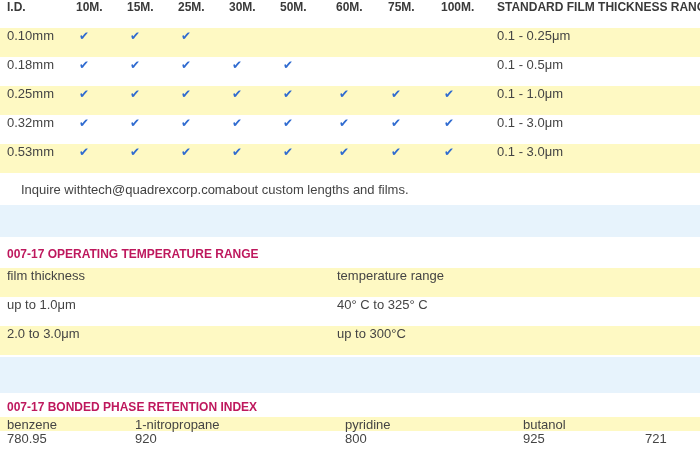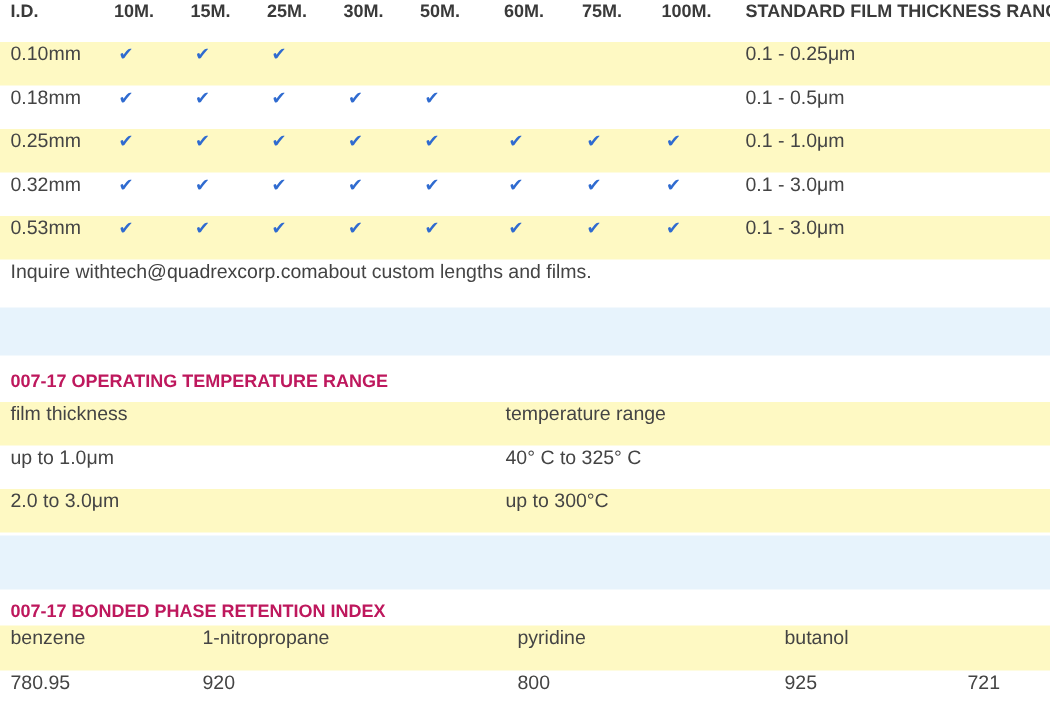--- a/index.html
+++ b/index.html
@@ -6,40 +6,40 @@
   body{
     width:700px;height:471px;overflow:hidden;background:#ffffff;
     font-family:"Liberation Sans","DejaVu Sans",sans-serif;
     color:#444444;font-size:13px;
   }
   .row{display:flex;align-items:flex-start;}
   .gray{background:#fef9c3;}
   .band{background:#e7f3fc;}
   .cell{padding-left:7px;box-sizing:border-box;flex-shrink:0;white-space:nowrap;overflow:hidden;}
   .hdr{font-weight:bold;font-size:12px;color:#3a3a3a;}
-  .h28{height:28px}.h29{height:29px}.h30{height:30px}.h24{height:40px}
+  .h28{height:28px}.h29{height:29px}.h30{height:14px}.h24{height:40px}
   .h32{height:32px}.h36{height:36px}
   .gap8{height:8px}.gap6{height:6px}.gap3{height:3px}.gap2{height:2px}
 
   
   #table1 .cell:nth-child(1){width:69px}
   #table1 .cell:nth-child(2),#table1 .cell:nth-child(3),
   #table1 .cell:nth-child(4),#table1 .cell:nth-child(5){width:51px}
   #table1 .cell:nth-child(6){width:56px}
   #table1 .cell:nth-child(7){width:52px}
   #table1 .cell:nth-child(8){width:53px}
   #table1 .cell:nth-child(9){width:56px}
   #table1 .cell:nth-child(10){flex:1 1 auto;width:auto;}
 
   .check{
     color:#2f6bd0;font-size:12px;line-height:1;
     font-family:"DejaVu Sans",sans-serif;margin-left:3px;
   }
 
-  .inquire{height:32px;display:flex;padding-left:7px;font-size:13px;color:#444;}
+  .inquire{height:32px;display:flex;align-items:center;padding-left:21px;font-size:13px;color:#444;}
   .inquire a{color:#404040;text-decoration:none;cursor:pointer;}
 
   .section-heading{
     height:17px;display:flex;align-items:center;padding-left:7px;
     font-weight:bold;font-size:12px;color:#be185d;
   }
   .section-heading.short{height:15px;}
 
   
   #table2 .cell:nth-child(1){width:330px}

